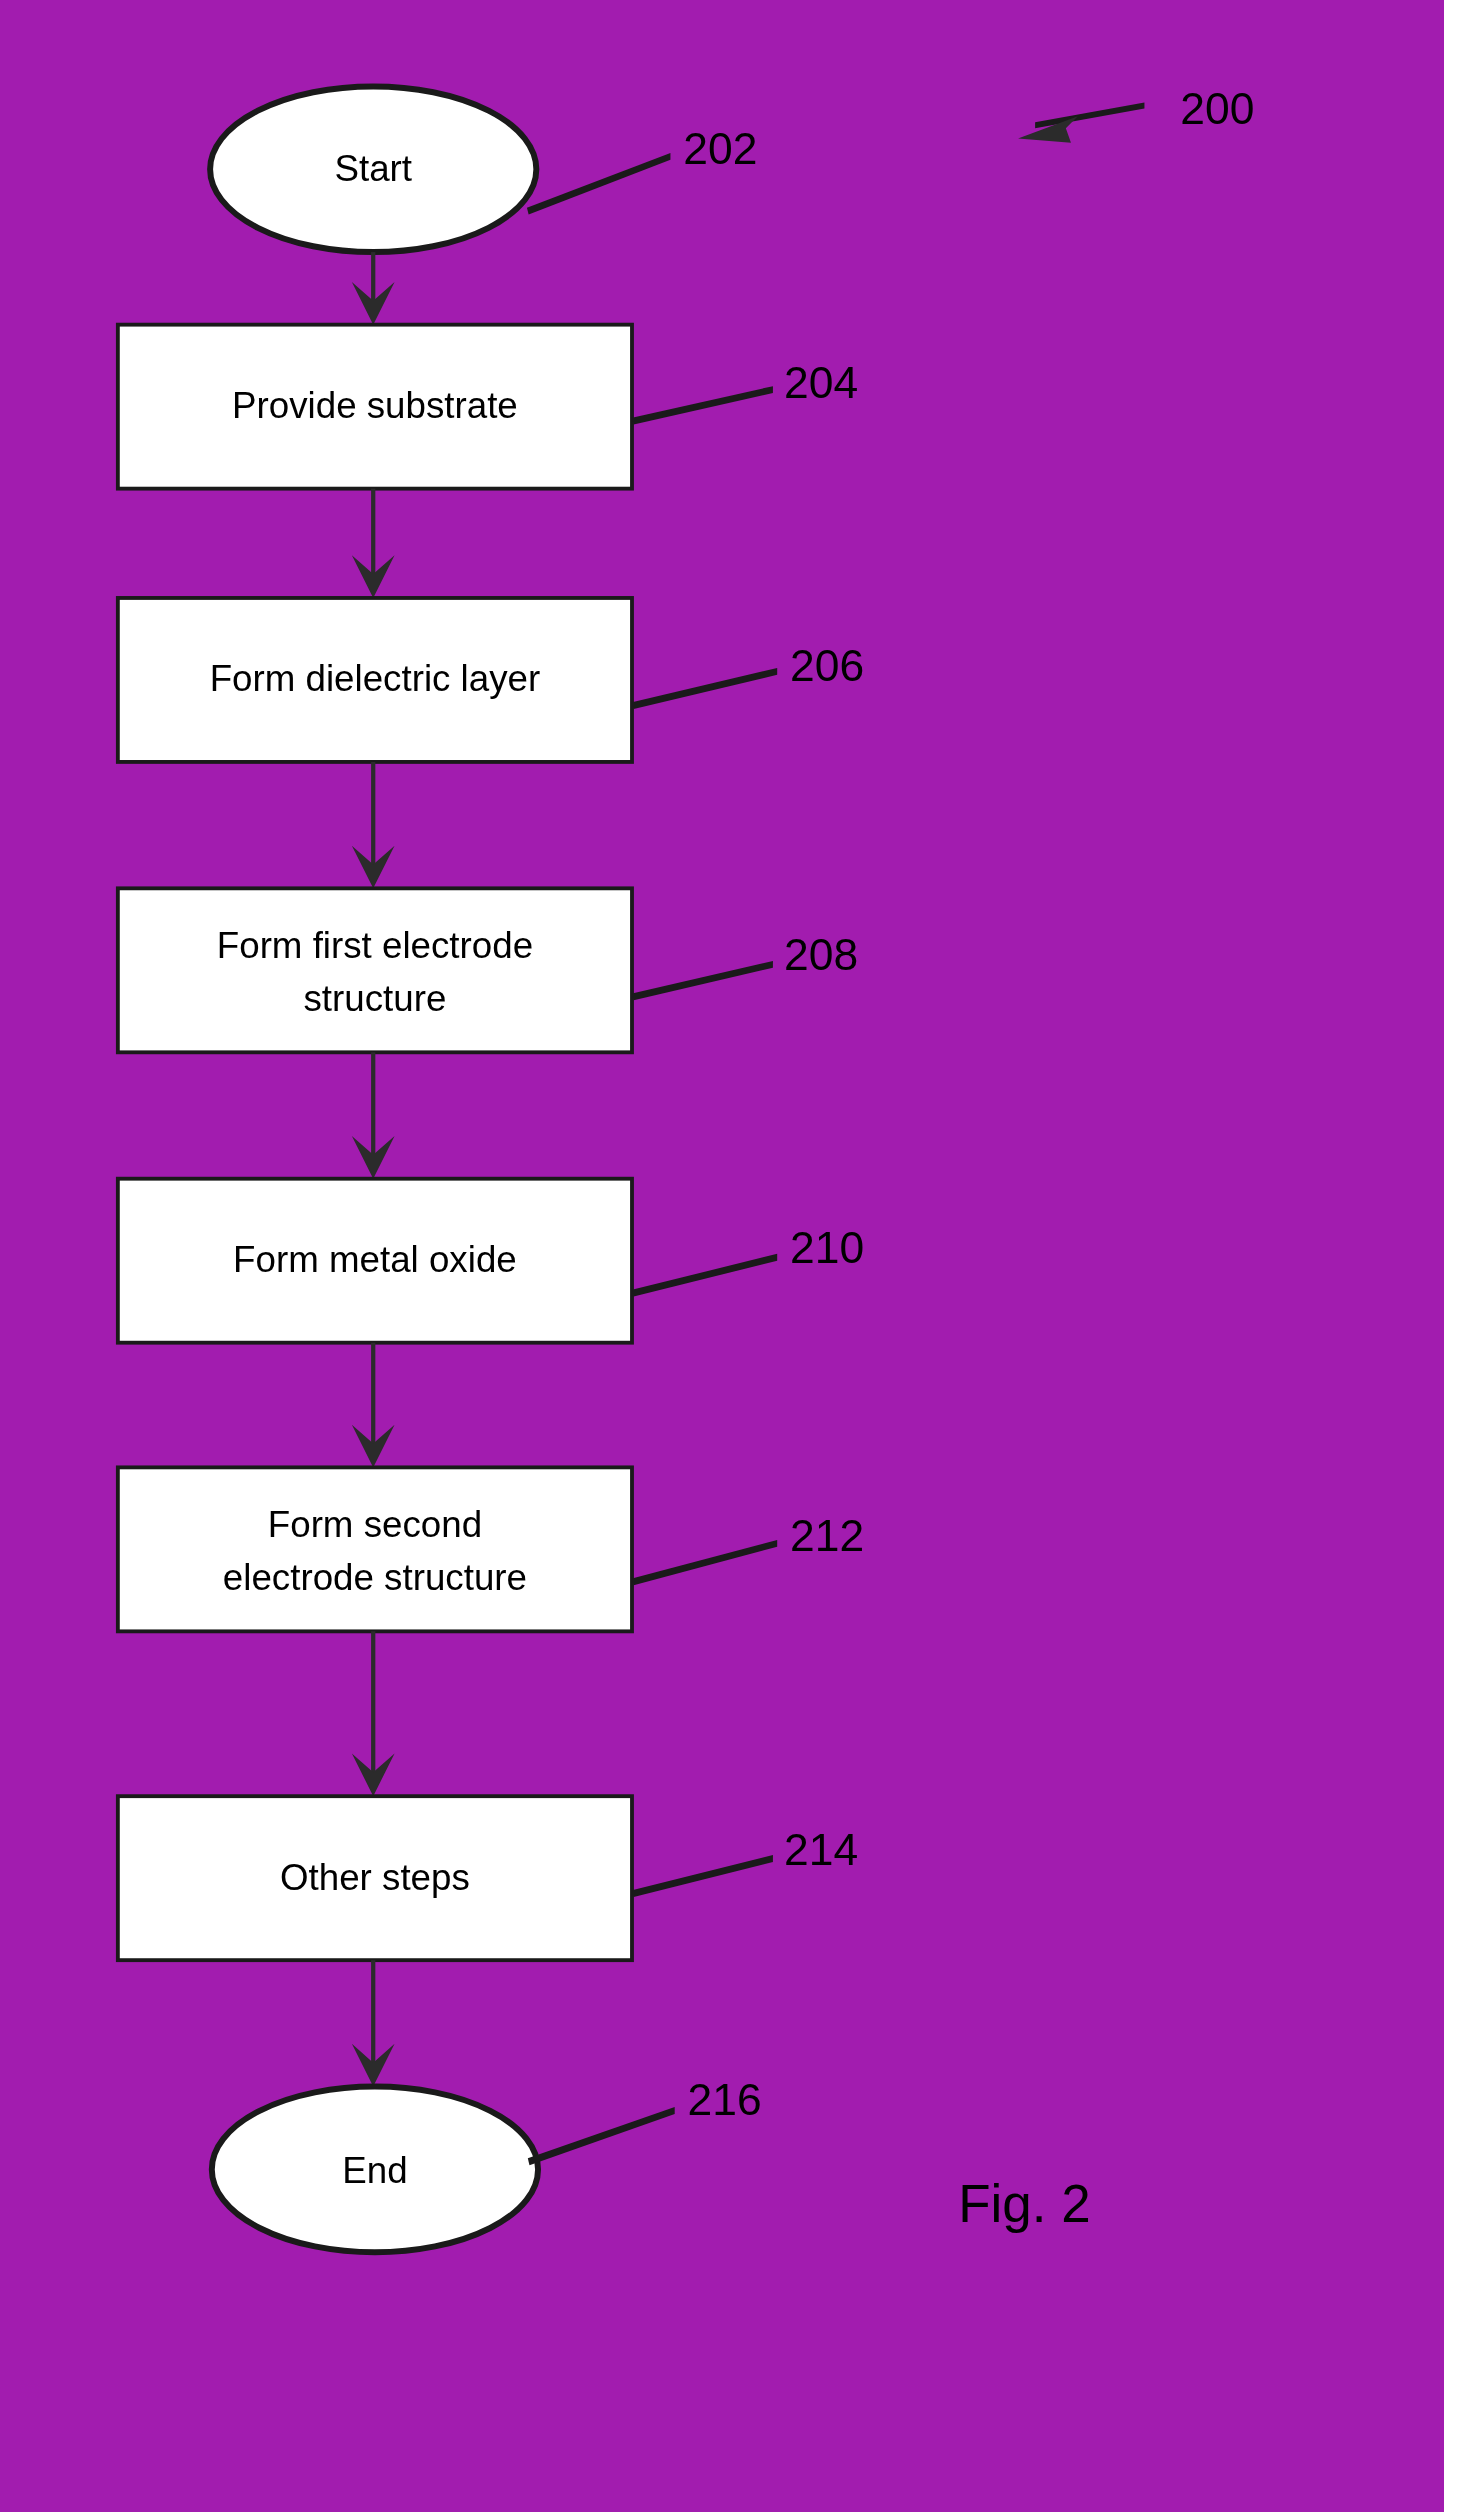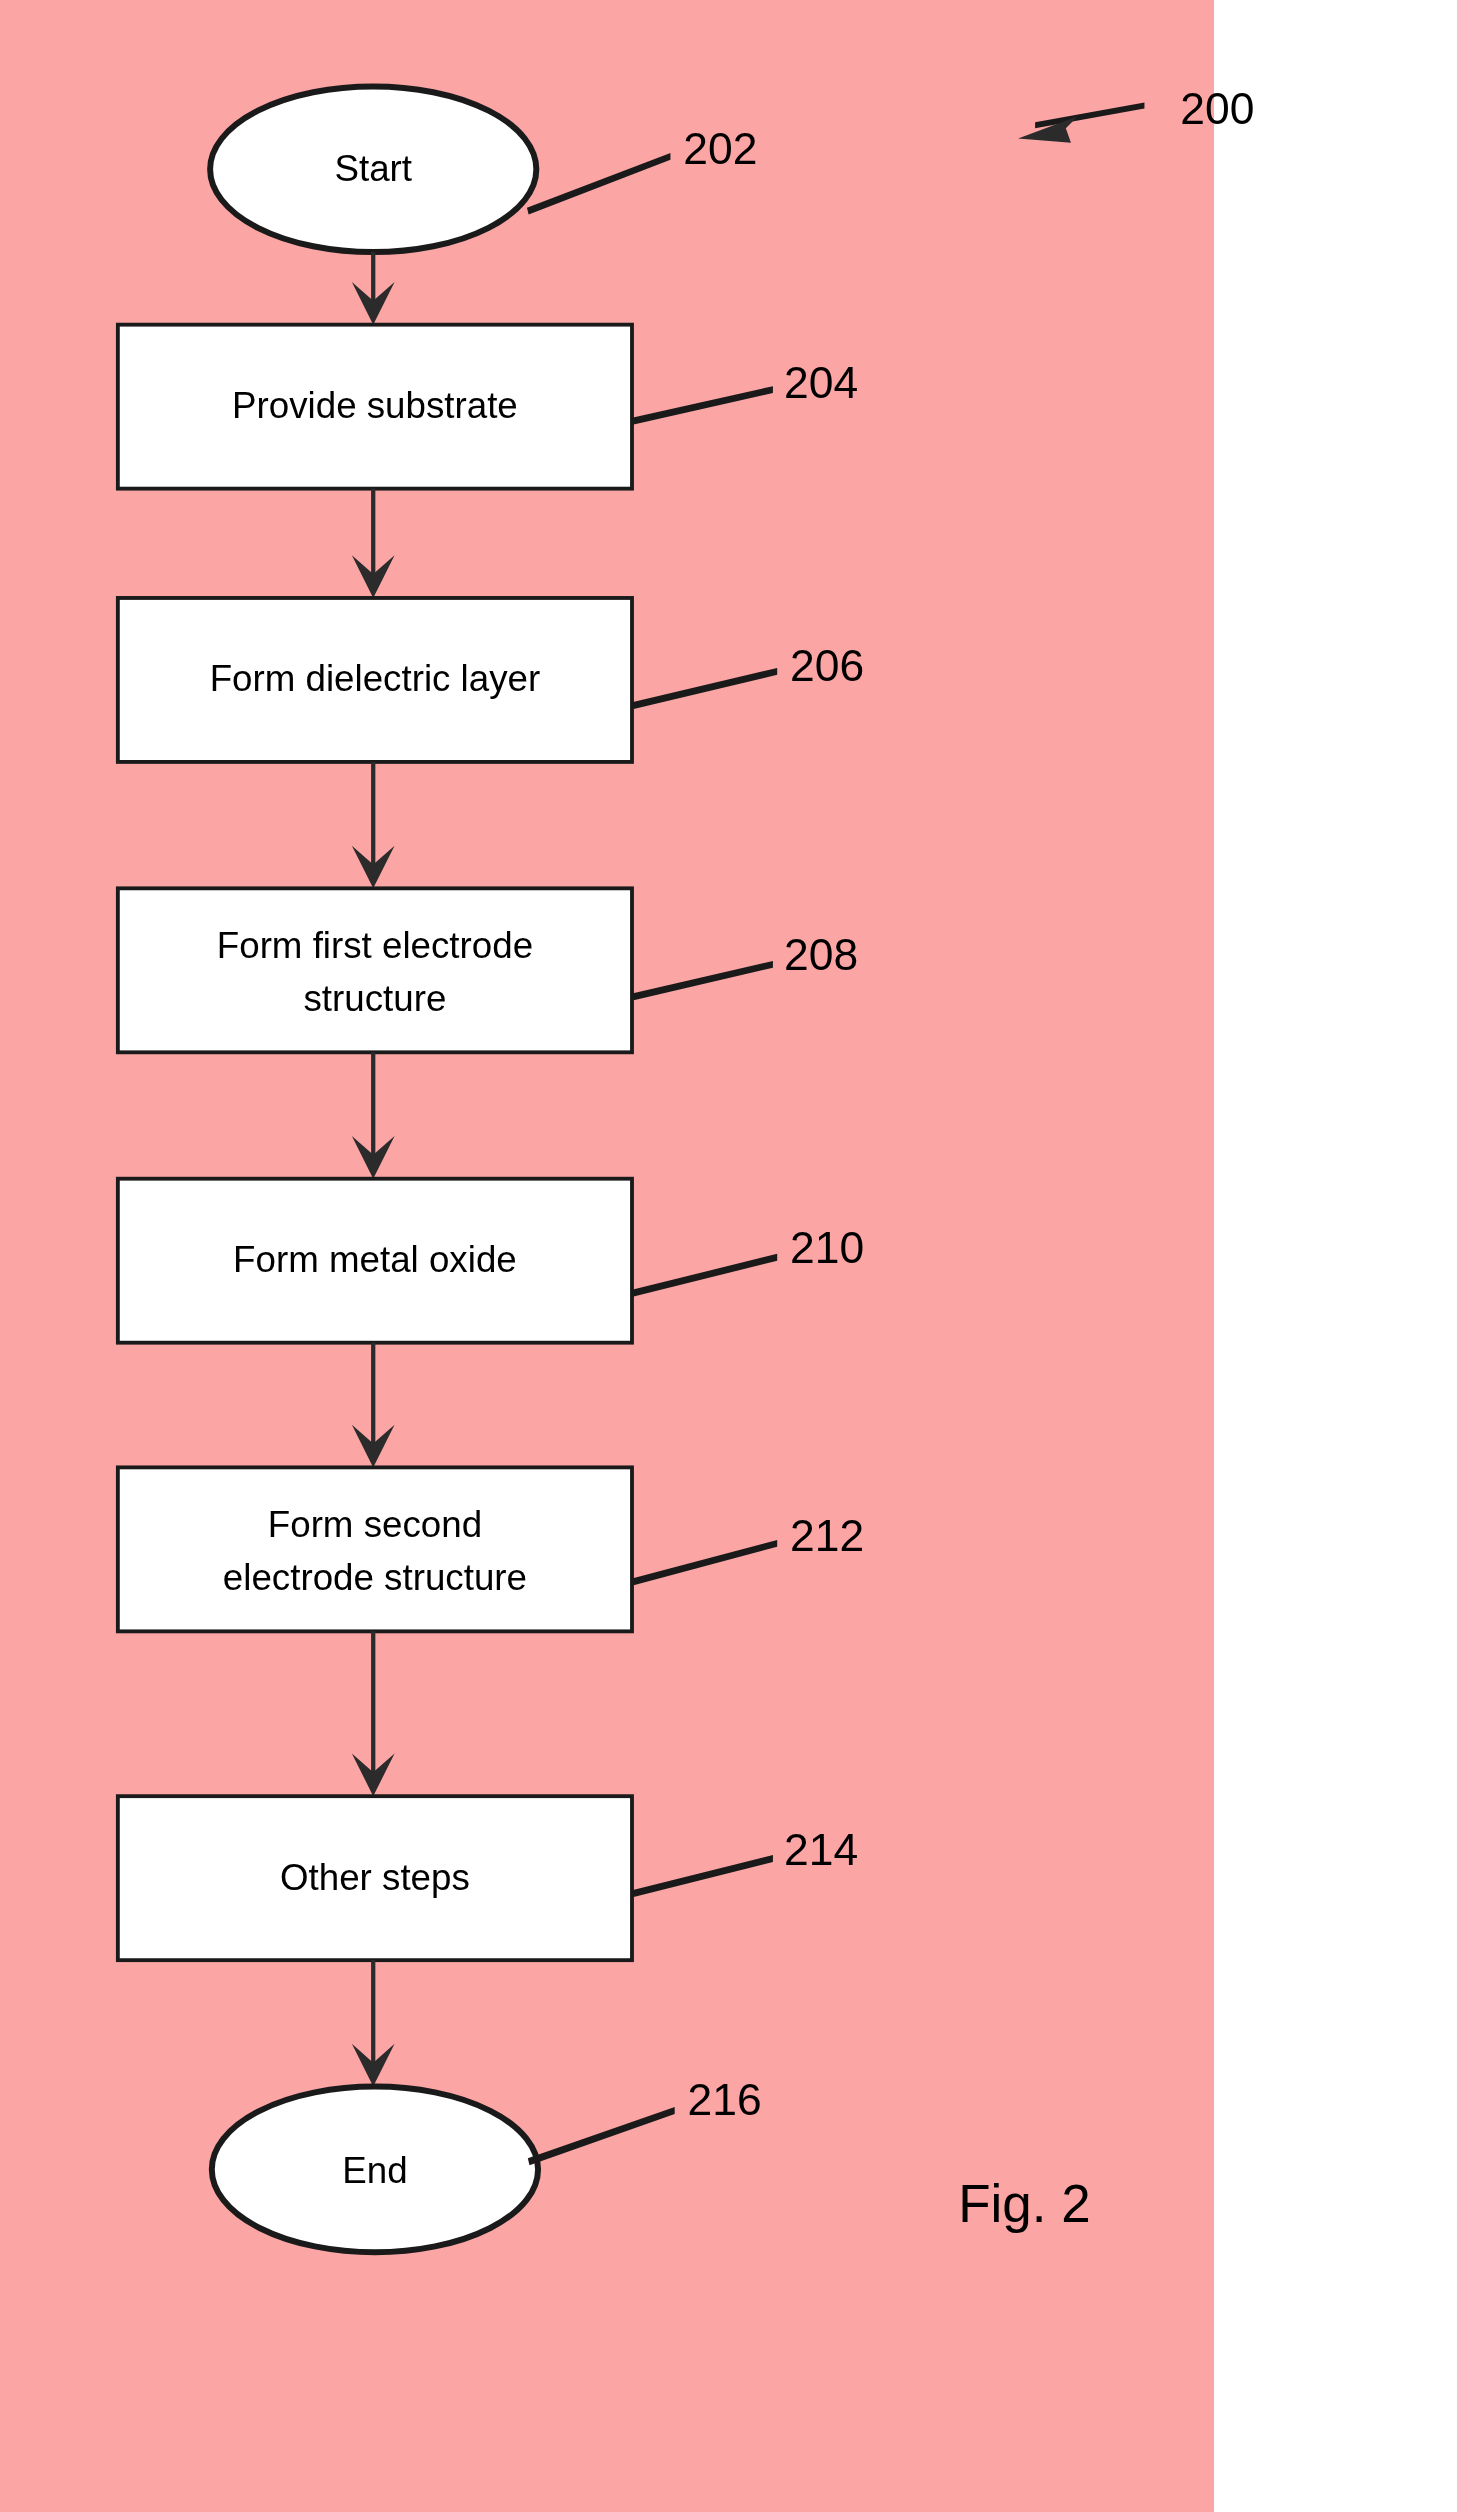--- a/index.html
+++ b/index.html
@@ -9,23 +9,23 @@
   }
   body {
     width: 1457px;
     height: 2512px;
     font-family: "Liberation Sans", sans-serif;
     color: #000000;
     overflow: hidden;
   }
   #figure-root {
     position: relative;
-    width: 1214px;
+    width: 1444px;
     height: 2512px;
-    background: #fca5a5;
+    background: #a21caf;
   }
   svg#flow-svg {
     position: absolute;
     top: 0;
     left: 0;
     width: 1457px;
     height: 2512px;
     display: block;
   }
   .node-shape {

